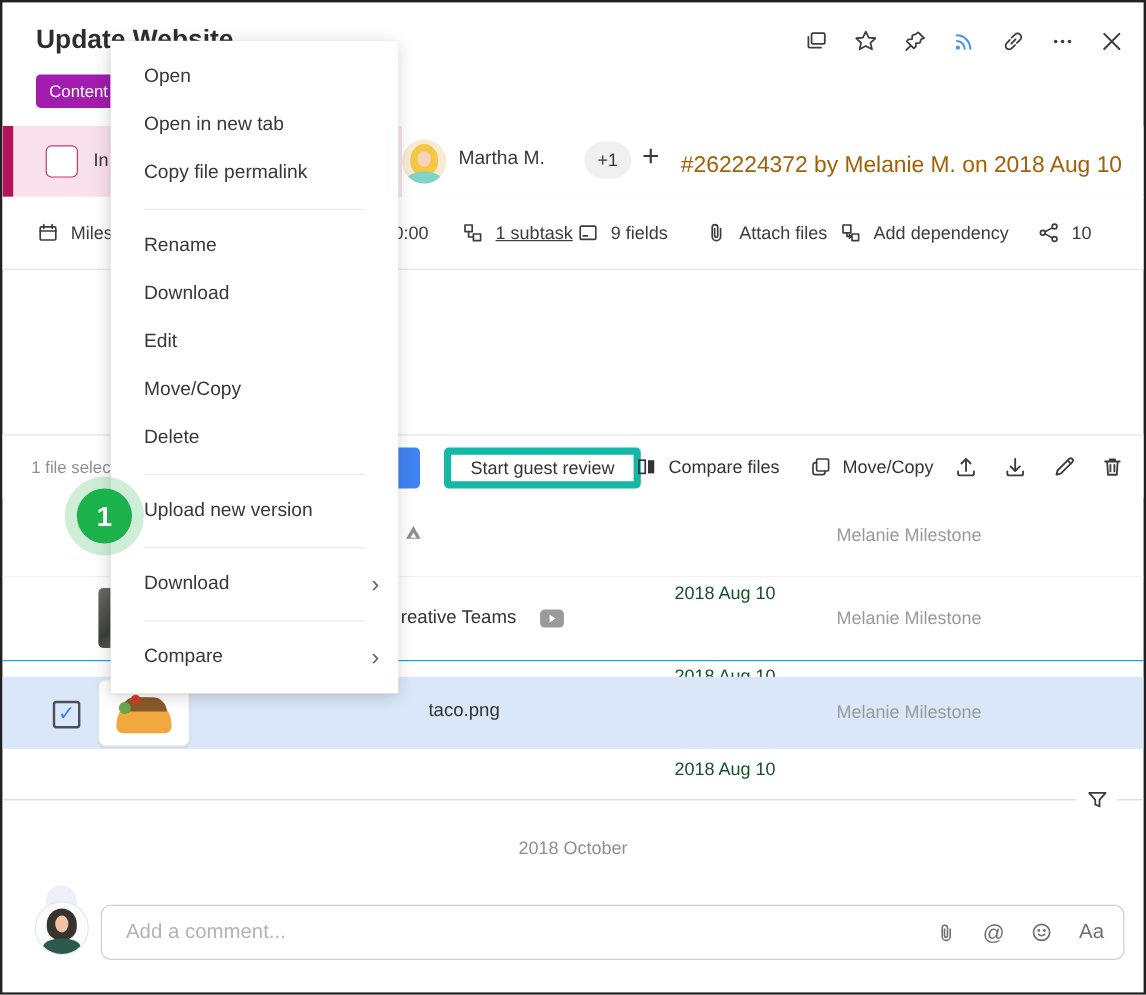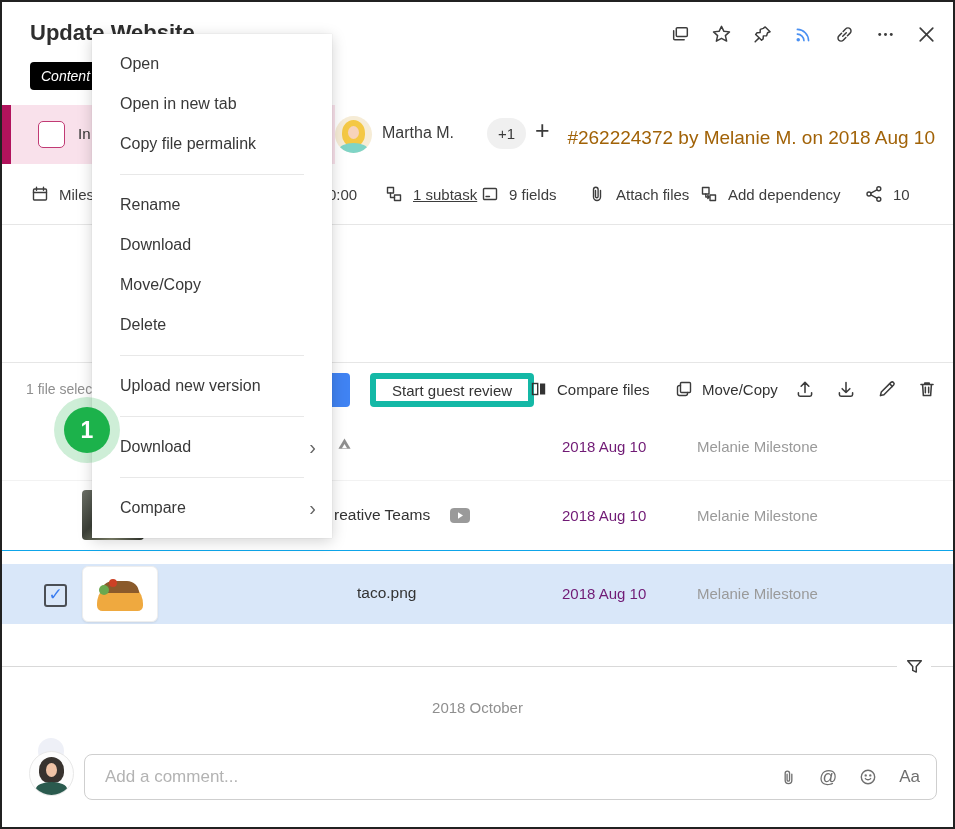--- a/index.html
+++ b/index.html
@@ -3,21 +3,21 @@
 <meta charset="utf-8">
 <style>
   html,body{margin:0;padding:0;background:#fff;font-family:"Liberation Sans","DejaVu Sans",sans-serif;}
   .win{position:relative;width:951px;height:825px;border:2px solid #212121;background:#fff;overflow:hidden;}
   .abs{position:absolute;}
   svg{display:block;}
   .icn{stroke:#3c3c3c;fill:none;stroke-width:1.4;stroke-linecap:round;stroke-linejoin:round;}
 
   
   .title{font-size:22px;font-weight:bold;color:#2e2e2e;white-space:nowrap;}
-  .badge{background:#000000;color:#fff;font-size:14px;padding:6px 11px;border-radius:4px;white-space:nowrap;font-style:italic;}
+  .badge{background:#a21caf;color:#fff;font-size:14px;padding:6px 11px;border-radius:4px;white-space:nowrap;}
   .hdr-actions{display:flex;align-items:center;gap:19px;}
   .hdr-btn{width:22px;height:22px;display:flex;align-items:center;justify-content:center;cursor:pointer;}
 
   
   .statusband{left:0;top:103px;width:100%;height:59px;border-bottom:1px solid #ececec;background:#fff;}
   .statusctl{left:0;top:0;width:333px;height:59px;background:#f9e1eb;}
   .statusbar{left:0;top:0;width:9px;height:59px;background:#b1135c;}
   .statuschk{left:36px;top:16px;width:25px;height:25px;background:#fff;border:1.5px solid #c13a74;border-radius:5px;}
   .statuslbl{left:76px;top:20px;font-size:15px;color:#333;white-space:nowrap;}
   .avatar-m{left:333px;top:11px;width:37px;height:37px;border-radius:50%;background:#f6ecd6;overflow:hidden;}
@@ -36,21 +36,21 @@
   
   .filesband{left:0;top:360px;width:100%;height:52px;border-top:1px solid #e6e6e6;background:#fff;}
   .fsel{position:absolute;left:24px;top:18px;font-size:14px;color:#8f8f8f;white-space:nowrap;}
   .btn-blue{position:absolute;left:216px;top:10px;width:132px;height:34px;background:#4083f3;color:#fff;border:none;border-radius:4px;font-size:15px;font-family:inherit;cursor:pointer;}
   .btn-ghost{position:absolute;left:368px;top:10px;height:34px;padding:0 16px;background:#fff;color:#333;border:6px solid #14b8a6;border-radius:4px;font-size:15px;font-family:inherit;cursor:pointer;}
   .ftool{position:absolute;top:0;height:52px;display:flex;align-items:center;gap:8px;font-size:15px;color:#333;cursor:pointer;white-space:nowrap;}
   .fic{position:absolute;top:15px;width:22px;height:22px;cursor:pointer;}
 
   
   .frow{left:0;width:100%;position:absolute;}
-  .fdate{position:absolute;left:560px;font-size:15px;color:#701a75;white-space:nowrap;}
+  .fdate{position:absolute;left:560px;font-size:15px;color:#14532d;white-space:nowrap;margin-top:48px;}
   .fowner{position:absolute;left:695px;font-size:15px;color:#9a9a9a;white-space:nowrap;}
   .fname{position:absolute;font-size:15.5px;color:#333;white-space:nowrap;}
   .thumb-video{position:absolute;left:80px;top:10px;width:62px;height:50px;border-radius:4px;background:linear-gradient(135deg,#6b6f66 0%,#3c4038 40%,#83876f 70%,#2e312b 100%);}
   .selrow{background:#d9e7f9;}
   .chk-blue{position:absolute;left:42px;top:20px;width:19px;height:19px;border:2px solid #4b4f55;border-radius:3px;color:#3a7df0;font-size:17px;font-weight:bold;line-height:17px;text-align:center;background:transparent;}
   .thumb-taco{position:absolute;left:80px;top:2px;width:74px;height:54px;background:#fff;border:1px solid #eee;border-radius:6px;box-shadow:0 1px 2px rgba(0,0,0,.08);overflow:hidden;}
   .taco-shell{position:absolute;left:14px;top:14px;width:46px;height:30px;background:#efa93f;border-radius:26px 26px 6px 6px;}
   .taco-in{position:absolute;left:18px;top:14px;width:38px;height:12px;border-radius:20px 20px 0 0;background:#8a5a2b;}
   .taco-l{position:absolute;left:16px;top:18px;width:10px;height:10px;border-radius:50%;background:#6aa84f;}
   .taco-t{position:absolute;left:26px;top:12px;width:8px;height:8px;border-radius:50%;background:#cc4125;}
@@ -322,20 +322,21 @@
     </div>
   </div>
 
   <div class="abs menu">
     <div class="mi">Open</div>
     <div class="mi">Open in new tab</div>
     <div class="mi">Copy file permalink</div>
     <div class="msep"></div>
     <div class="mi">Rename</div>
     <div class="mi">Download</div>
+    <div class="mi">Edit</div>
     <div class="mi">Move/Copy</div>
     <div class="mi">Delete</div>
     <div class="msep"></div>
     <div class="mi">Upload new version</div>
     <div class="msep"></div>
     <div class="mi">
       <span>Download</span>
       <span class="chev">›</span>
     </div>
     <div class="msep"></div>

